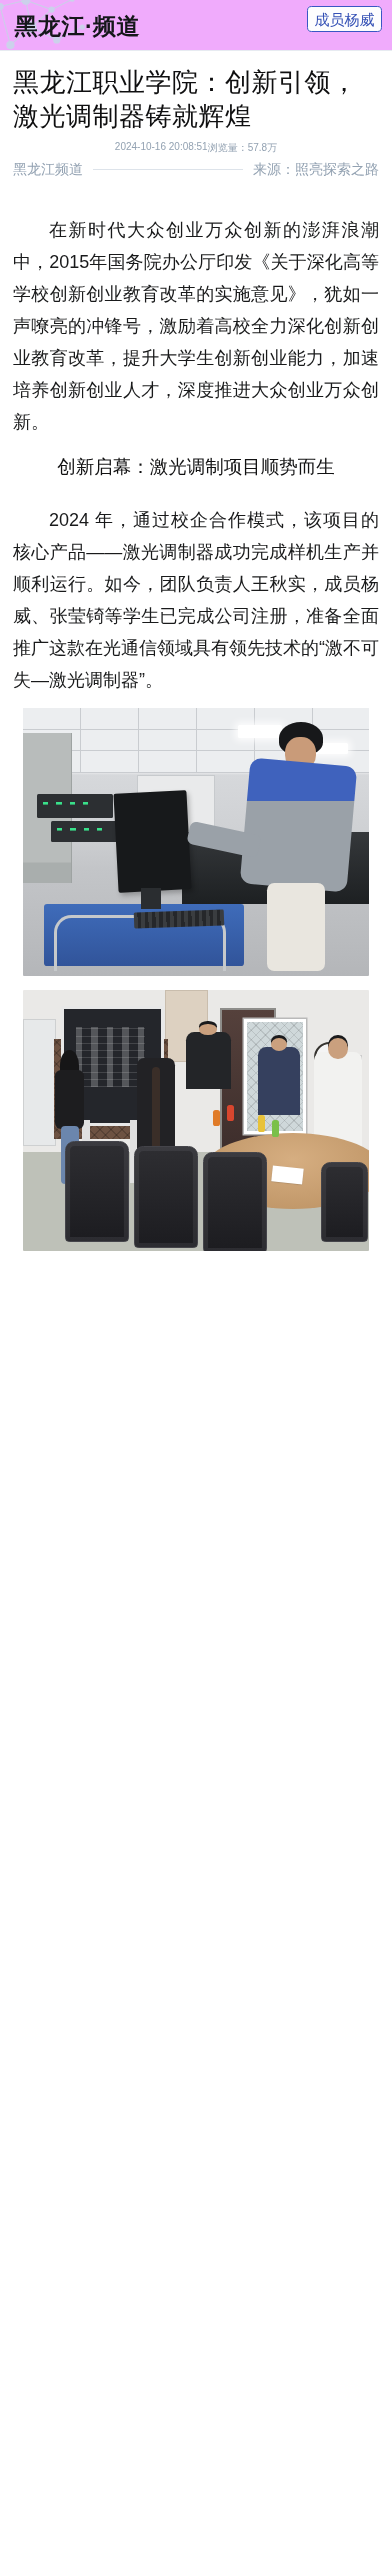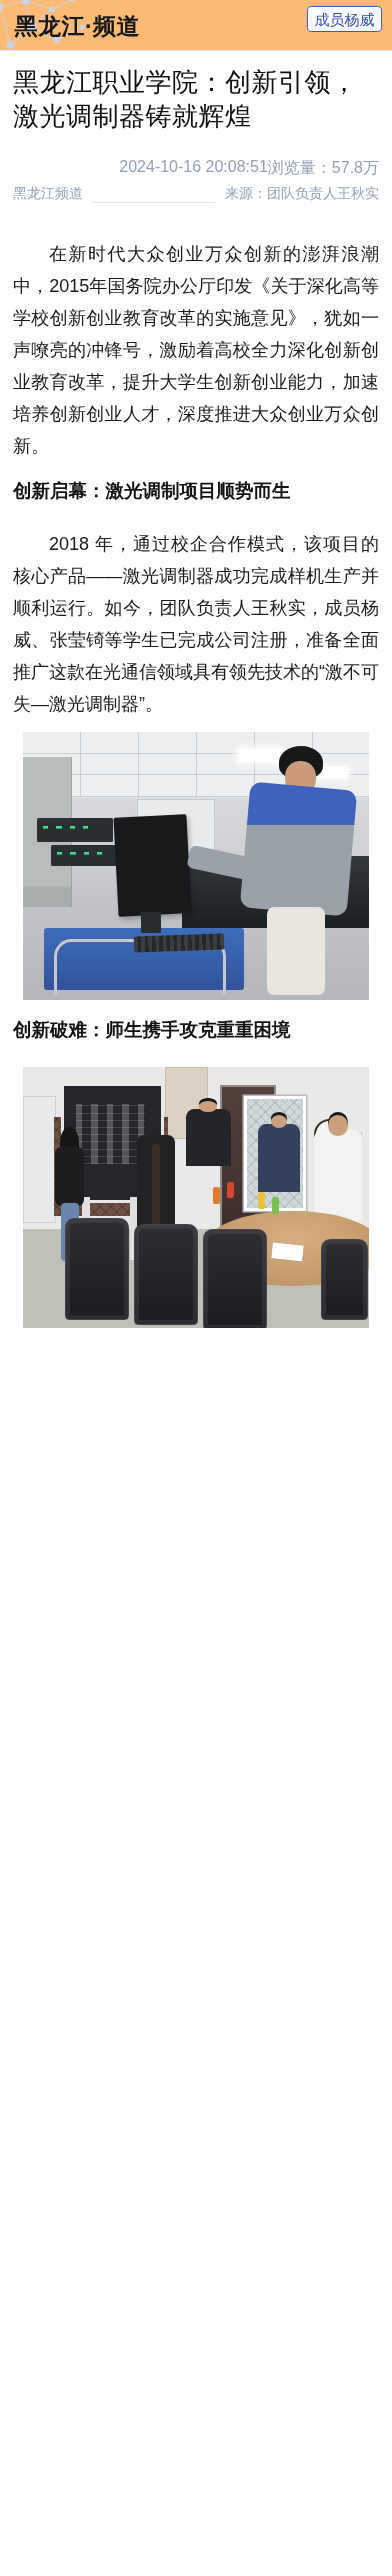--- a/index.html
+++ b/index.html
@@ -1,34 +1,34 @@
 <!DOCTYPE html>
 <html style="font-size:8.2px"><head>
 <meta charset="utf-8">
 <style>
   html,body{margin:0;padding:0}
   body{width:392px;background:#ffffff;color:#1b1b1b;font-family:"Liberation Sans","DejaVu Sans",sans-serif;-webkit-font-smoothing:antialiased}
 
   
-  .banner{position:relative;height:50px;background:#fdba74;border-bottom:0.5px solid #e7ebf1;overflow:hidden}
+  .banner{position:relative;height:50px;background:#f0abfc;border-bottom:0.5px solid #e7ebf1;overflow:hidden}
   .net-svg{position:absolute;left:-5.2px;top:-4.1px;opacity:.9}
   .channel{position:absolute;left:14.4px;top:11.3px;font-size:23px;font-weight:bold;color:#15171a;letter-spacing:0.5px}
   .cta{position:absolute;left:307px;top:6.2px;width:75px;height:26px;background:#fdfdfe;border:1px solid #3a57c4;border-radius:4.6px;color:#3450b5;font-size:15px;font-family:inherit;line-height:23px;padding:0;cursor:pointer}
 
   
   .content{padding:0 13px}
   h1.title{margin:14.4px 0 0;font-size:26px;line-height:34px;color:#0f0f10;letter-spacing:0.5px;font-weight:normal}
-  .meta{margin-top:25px;display:flex;justify-content:flex-end;font-size:16px;color:#93a2b2}
-  .meta2{margin-top:5.2px;display:flex;align-items:flex-end;font-size:14px;color:#93a2b2}
+  .meta{margin-top:8px;display:flex;justify-content:center;font-size:10px;color:#93a2b2}
+  .meta2{margin-top:5.2px;display:flex;align-items:center;font-size:14px;color:#93a2b2}
   .m-divider{flex:1;height:0.5px;background:#dde3ea;margin:0 10.3px}
 
   
   article{padding-top:35px}
   article p{margin:0 0 12.4px;font-size:18px;line-height:32px;text-align:justify;text-indent:2em;color:#191a1b}
-  article h2{margin:17.5px 0 25px;font-size:18.5px;line-height:24px;font-weight:bold;color:#121213}
+  article h2{margin:17.5px 0 25px;font-size:18.5px;line-height:24px;text-align:center;font-weight:normal;color:#121213}
 
   .photo{position:relative;width:346px;margin:4.1px auto 13.4px;overflow:hidden;border-radius:1px}
 
   
   .ph-lab{height:268px;background:linear-gradient(180deg,#e6e8ea 0,#e9eaec 24%,#d6d8db 25%,#cfd1d4 45%,#c3c5c8 60%,#b4b6b9 100%)}
   .lab-ceiling{position:absolute;left:0;top:0;width:100%;height:24%;background:repeating-linear-gradient(90deg,transparent 0 57px,#c9ccd0 57px 58px),repeating-linear-gradient(180deg,transparent 0 20.6px,#c9ccd0 20.6px 21.6px),#eceef0}
   .lab-light{position:absolute;background:#ffffff;box-shadow:0 0 7.2px 3.1px rgba(255,255,255,.8);border-radius:1.5px}
   .lab-cab{position:absolute;left:0;top:9%;width:14%;height:56%;background:#b8bcbb;border-right:1.5px solid #9ea3a2;box-shadow:inset 0 -20.6px 0 #a9aead}
   .lab-psu{position:absolute;background:#2c2f32;border-radius:1.5px;background-image:repeating-linear-gradient(90deg,#39e08a 0 5.2px,transparent 5.2px 13.4px);background-size:70% 2.6px;background-position:6.2px 35%;background-repeat:no-repeat}
   .lab-bench{position:absolute;right:0;top:46%;width:54%;height:27%;background:linear-gradient(180deg,#35383b,#1d2022)}
@@ -99,29 +99,29 @@
 <main class="content">
   <h1 class="title">黑龙江职业学院：创新引领，激光调制器铸就辉煌</h1>
 
   <div class="meta">
     <span>2024-10-16 20:08:51</span>
     <span>浏览量：57.8万</span>
   </div>
   <div class="meta2">
     <span>黑龙江频道</span>
     <span class="m-divider"></span>
-    <span>来源：团队负责人王秋实</span>
+    <span>来源：照亮探索之路</span>
   </div>
 
   <article>
     <p>在新时代大众创业万众创新的澎湃浪潮中，2015年国务院办公厅印发《关于深化高等学校创新创业教育改革的实施意见》，犹如一声嘹亮的冲锋号，激励着高校全力深化创新创业教育改革，提升大学生创新创业能力，加速培养创新创业人才，深度推进大众创业万众创新。</p>
 
     <h2>创新启幕：激光调制项目顺势而生</h2>
 
-    <p>2018 年，通过校企合作模式，该项目的核心产品——激光调制器成功完成样机生产并顺利运行。如今，团队负责人王秋实，成员杨威、张莹锜等学生已完成公司注册，准备全面推广这款在光通信领域具有领先技术的“激不可失—激光调制器”。</p>
+    <p>2024 年，通过校企合作模式，该项目的核心产品——激光调制器成功完成样机生产并顺利运行。如今，团队负责人王秋实，成员杨威、张莹锜等学生已完成公司注册，准备全面推广这款在光通信领域具有领先技术的“激不可失—激光调制器”。</p>
 
     <figure class="photo ph-lab" style="margin-top:4.1px">
       <div class="lab-ceiling"></div>
       <div class="lab-light" style="left:62%;top:6%;width:13%;height:5%"></div>
       <div class="lab-light" style="left:84%;top:13%;width:10%;height:4%"></div>
       <div class="lab-cab"></div>
       <div class="lab-wallpanel"></div>
       <div class="lab-psu" style="left:4%;top:32%;width:22%;height:9%"></div>
       <div class="lab-psu" style="left:8%;top:42%;width:20%;height:8%"></div>
       <div class="lab-bench"></div>
@@ -132,21 +132,20 @@
       <div class="lab-kbd"></div>
       <div class="lab-person">
         <div class="lab-hair"></div>
         <div class="lab-face"></div>
         <div class="lab-torso"></div>
         <div class="lab-arm"></div>
         <div class="lab-legs"></div>
       </div>
     </figure>
 
-    <h2>创新破难：师生携手攻克重重困境</h2>
 
 
     <figure class="photo ph-meet">
       <div class="mt-blind"></div>
       <div class="mt-fridge"></div>
       <div class="mt-lattice"></div>
       <div class="mt-screen">
         <div class="mt-scrib"></div>
       </div>
       <div class="mt-stand1"></div>

